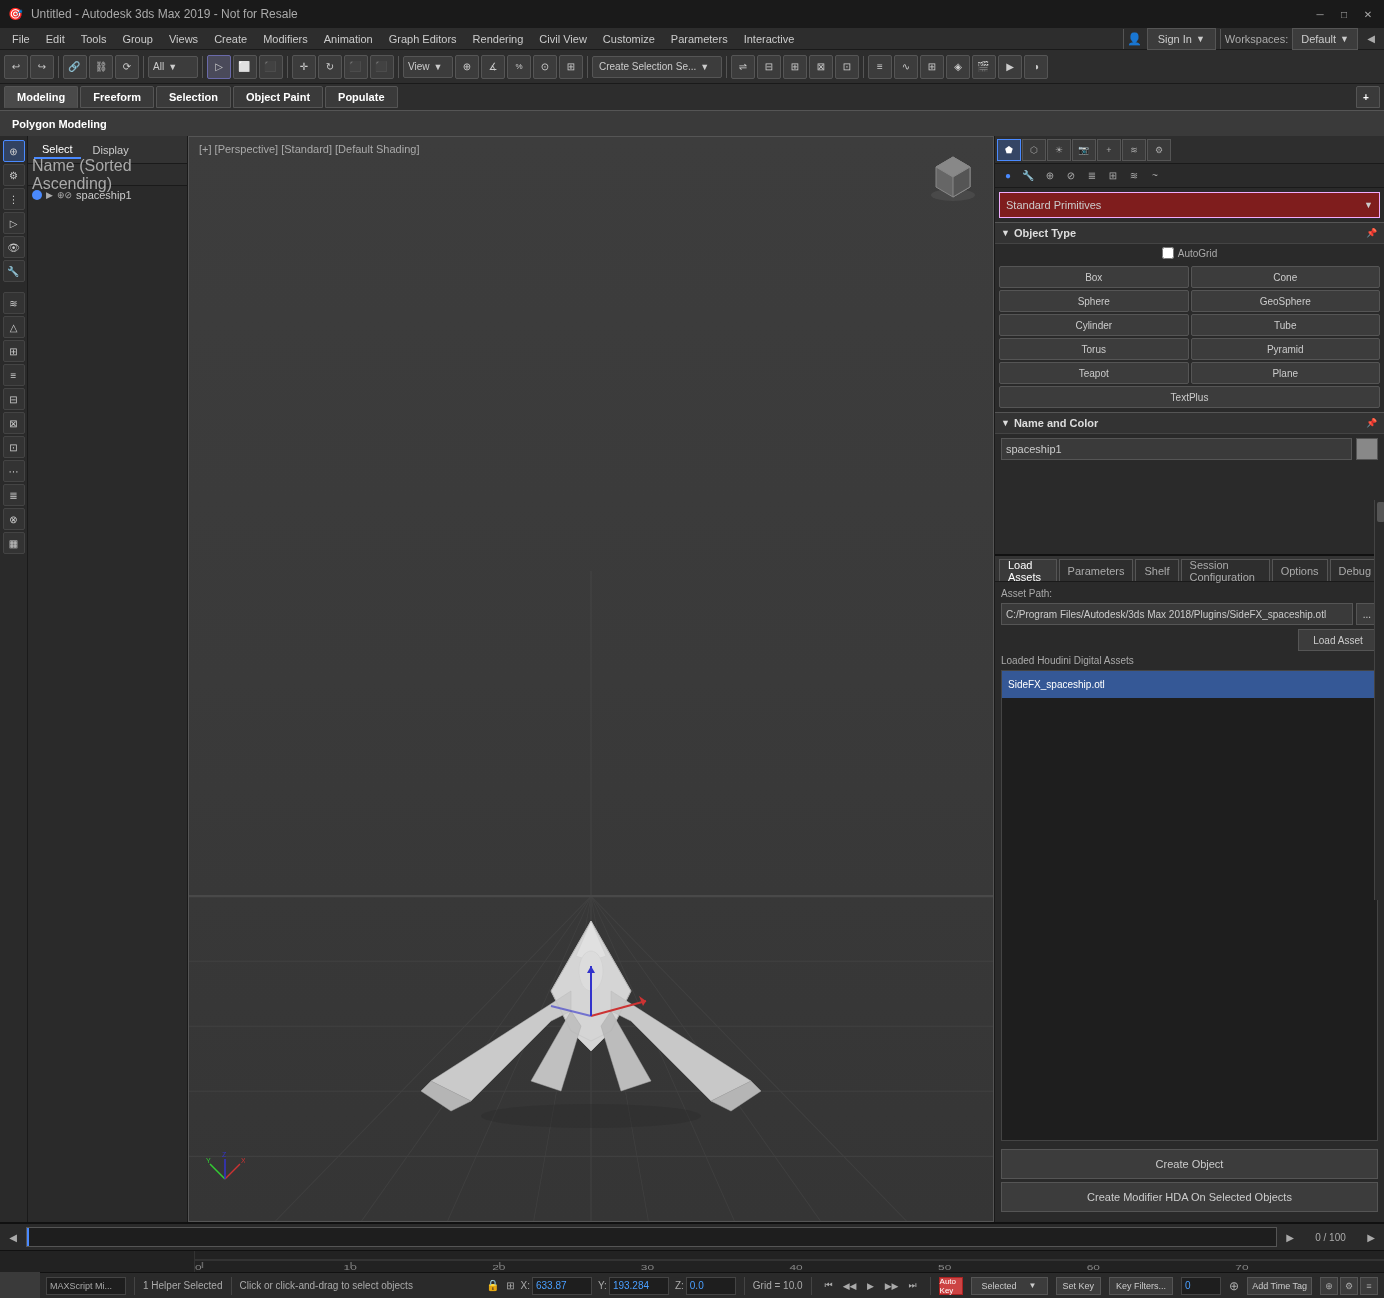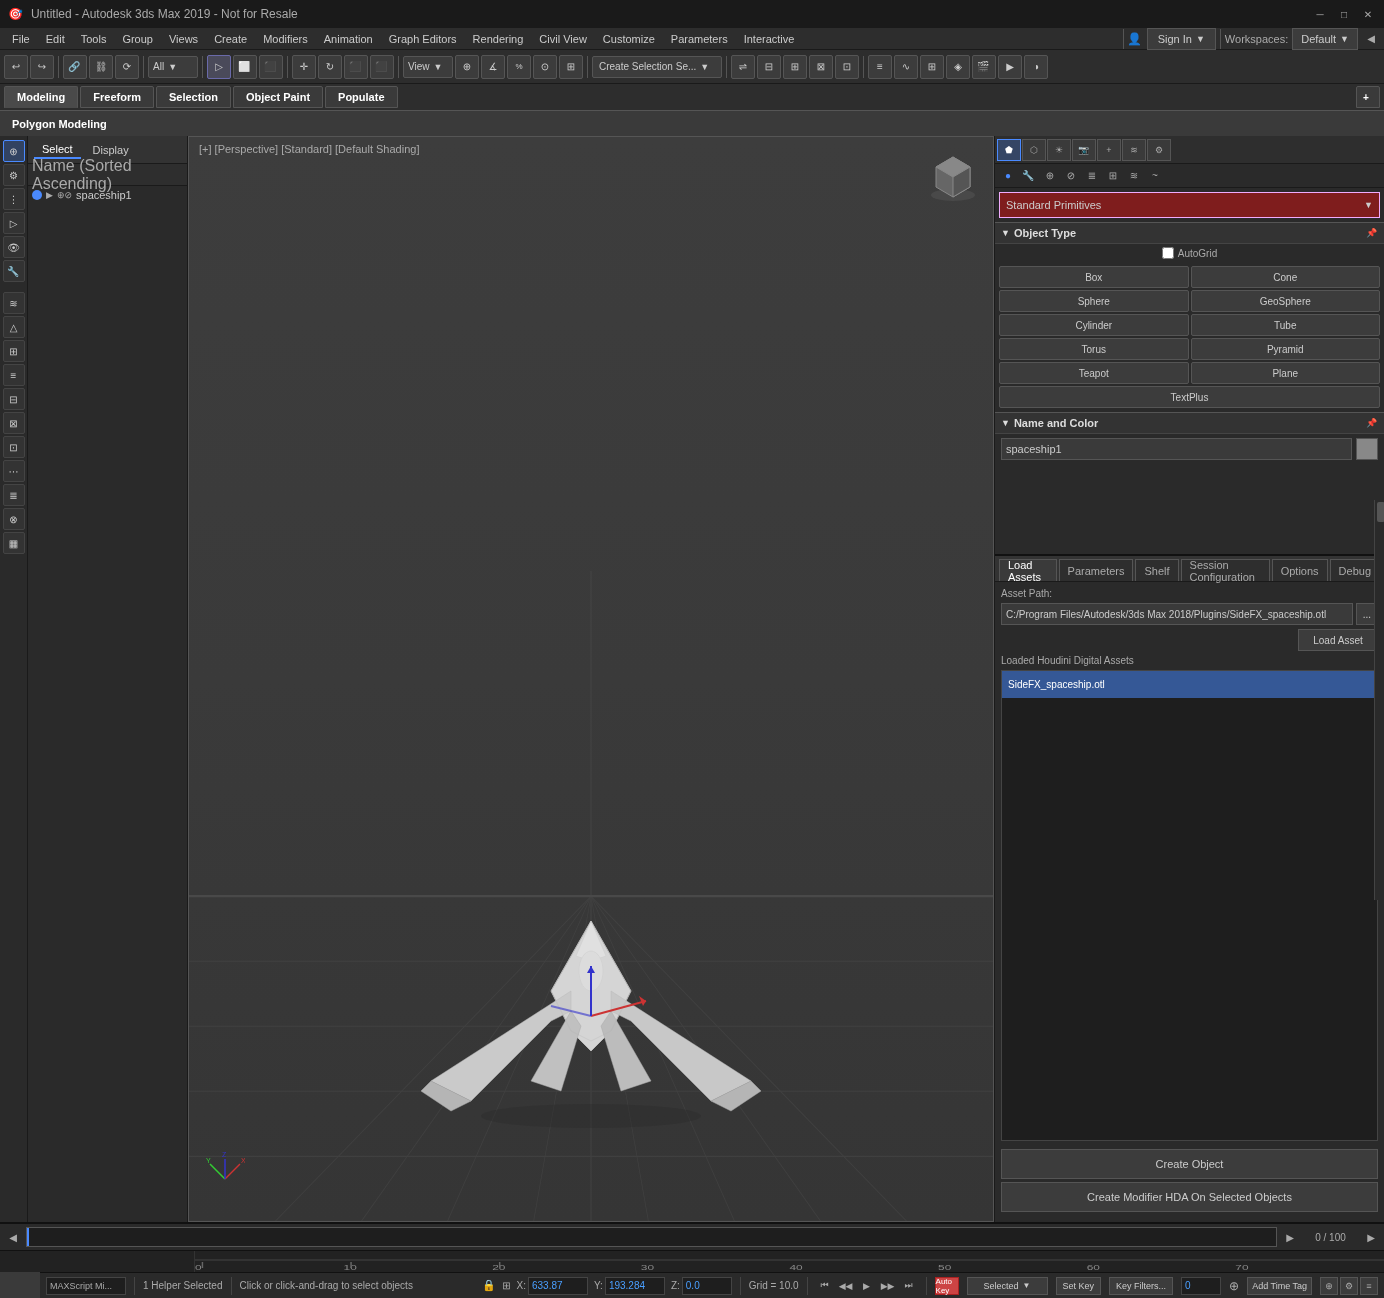--- a/index.html
+++ b/index.html
@@ -1015,21 +1015,21 @@
       <div style="width:18px; height:18px; display:flex; align-items:center; justify-content:center; font-size:9px; cursor:pointer; color:#aaa;">◀◀</div>
       <div style="width:18px; height:18px; display:flex; align-items:center; justify-content:center; font-size:9px; cursor:pointer; color:#aaa;">▶</div>
       <div style="width:18px; height:18px; display:flex; align-items:center; justify-content:center; font-size:9px; cursor:pointer; color:#aaa;">▶▶</div>
       <div style="width:18px; height:18px; display:flex; align-items:center; justify-content:center; font-size:9px; cursor:pointer; color:#aaa;">⏭</div>
     </div>
     <div style="width:1px; height:18px; background:#444;"></div>
 
     <div style="width:24px; height:18px; background:#cc4444; border:1px solid #aa2222; display:flex; align-items:center; justify-content:center; font-size:9px; color:#fff; cursor:pointer;">
       <span style="font-size:8px;">Auto Key</span>
     </div>
-    <div style="height:18px; padding:0 16px; background:#3c3c3c; border:1px solid #555; display:flex; align-items:center; font-size:9px; color:#ccc; cursor:pointer; gap:4px;">
+    <div style="height:18px; padding:0 10px; background:#3c3c3c; border:1px solid #555; display:flex; align-items:center; font-size:9px; color:#ccc; cursor:pointer; gap:12px;">
       <span>Selected</span>
       <span style="font-size:8px;">▼</span>
     </div>
     <div style="height:18px; padding:0 6px; background:#3c3c3c; border:1px solid #555; display:flex; align-items:center; font-size:9px; color:#ccc; cursor:pointer;">
       <span>Set Key</span>
     </div>
     <div style="height:18px; padding:0 6px; background:#3c3c3c; border:1px solid #555; display:flex; align-items:center; font-size:9px; color:#ccc; cursor:pointer;">
       <span>Key Filters...</span>
     </div>
 

